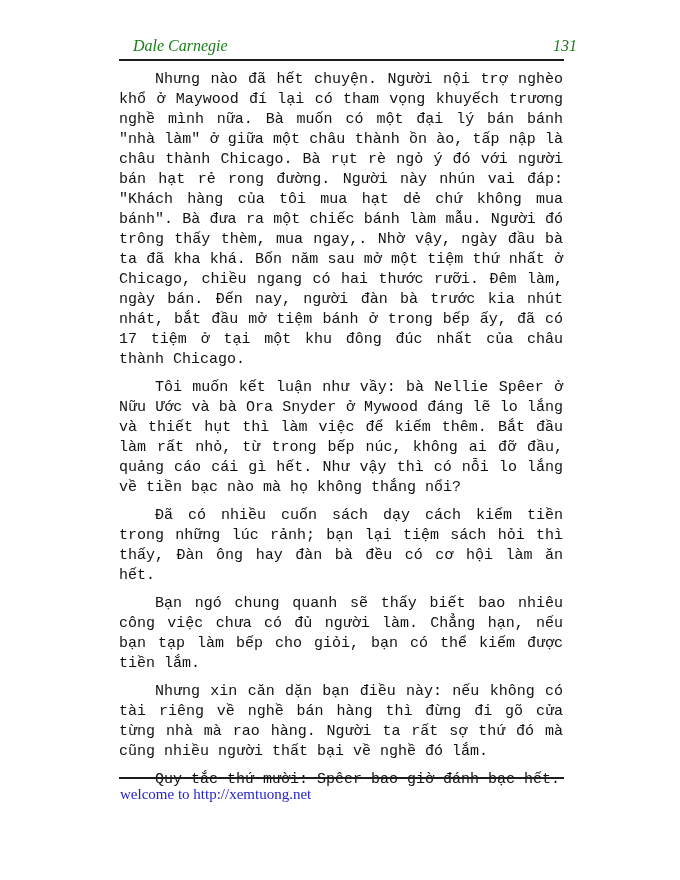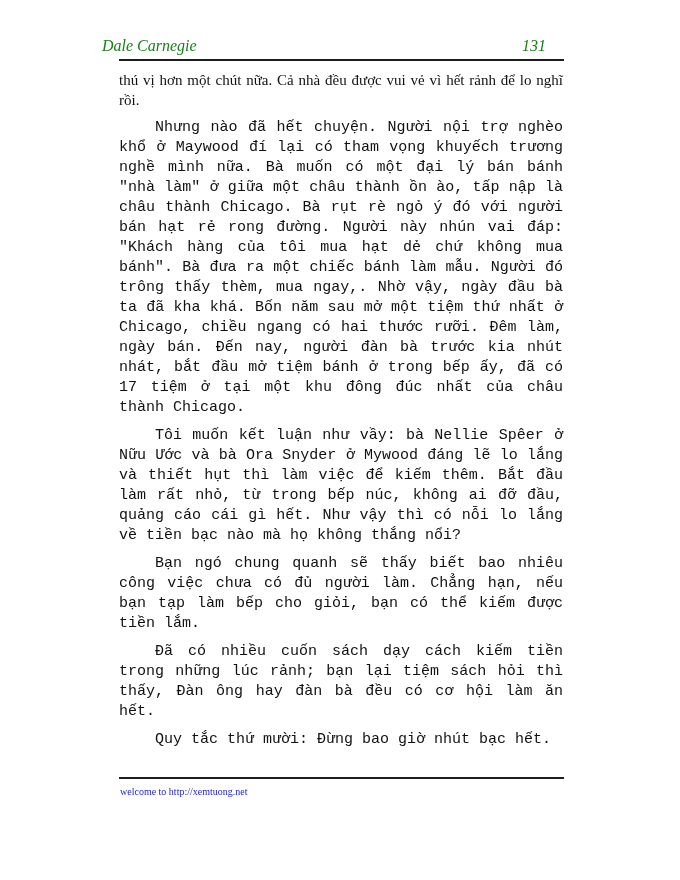--- a/index.html
+++ b/index.html
@@ -6,21 +6,21 @@
   .page {
     position: relative;
     width: 680px;
     height: 880px;
     background: #ffffff;
     font-family: "Liberation Serif", serif;
     overflow: hidden;
   }
   .header {
     position: absolute;
-    left: 102px;
+    left: 133px;
     top: 37px;
     width: 444px;
     display: flex;
     justify-content: space-between;
     align-items: baseline;
     font-style: italic;
     font-size: 16px;
     color: #1a7f1a;
   }
   .header-rule {
@@ -48,44 +48,44 @@
     left: 119px;
     top: 777px;
     width: 445px;
     height: 0;
     border-top: 2px solid #1d1d1d;
   }
   .footer-link {
     position: absolute;
     left: 120px;
     top: 786px;
-    font-size: 10px;
+    font-size: 15px;
     color: #2323cd;
     text-decoration: none;
     cursor: pointer;
   }
 </style>
 </head>
 <body>
 
 <div class="page">
 
   <div class="header">
     <span class="author">Dale Carnegie</span>
     <span class="pagenum">131</span>
   </div>
 
   <div class="header-rule"></div>
 
   <div class="content" id="paragraphs">
-      <p class="para">thú vị hơn một chút nữa. Cả nhà đều được vui vẻ vì hết rảnh để lo nghĩ rồi.</p>
       <p class="para indent">Nhưng nào đã hết chuyện. Người nội trợ nghèo khổ ở Maywood đí lại có tham vọng khuyếch trương nghề mình nữa. Bà muốn có một đại lý bán bánh "nhà làm" ở giữa một châu thành ồn ào, tấp nập là châu thành Chicago. Bà rụt rè ngỏ ý đó với người bán hạt rẻ rong đường. Người này nhún vai đáp: "Khách hàng của tôi mua hạt dẻ chứ không mua bánh". Bà đưa ra một chiếc bánh làm mẫu. Người đó trông thấy thèm, mua ngay,. Nhờ vậy, ngày đầu bà ta đã kha khá. Bốn năm sau mở một tiệm thứ nhất ở Chicago, chiều ngang có hai thước rưỡi. Đêm làm, ngày bán. Đến nay, người đàn bà trước kia nhút nhát, bắt đầu mở tiệm bánh ở trong bếp ấy, đã có 17 tiệm ở tại một khu đông đúc nhất của châu thành Chicago.</p>
       <p class="para indent">Tôi muốn kết luận như vầy: bà Nellie Spêer ở Nữu Ước và bà Ora Snyder ở Mywood đáng lẽ lo lắng và thiết hụt thì làm việc để kiếm thêm. Bắt đầu làm rất nhỏ, từ trong bếp núc, không ai đỡ đầu, quảng cáo cái gì hết. Như vậy thì có nỗi lo lắng về tiền bạc nào mà họ không thắng nổi?</p>
+      <p class="para indent">Đã có nhiều cuốn sách dạy cách kiếm tiền trong những lúc rảnh; bạn lại tiệm sách hỏi thì thấy, Đàn ông hay đàn bà đều có cơ hội làm ăn hết.</p>
       <p class="para indent">Bạn ngó chung quanh sẽ thấy biết bao nhiêu công việc chưa có đủ người làm. Chẳng hạn, nếu bạn tạp làm bếp cho giỏi, bạn có thể kiếm được tiền lắm.</p>
-      <p class="para indent">Đã có nhiều cuốn sách dạy cách kiếm tiền trong những lúc rảnh; bạn lại tiệm sách hỏi thì thấy, Đàn ông hay đàn bà đều có cơ hội làm ăn hết.</p>
-      <p class="para indent">Quy tắc thứ mười: Đừng bao giờ nhút bạc hết.</p>
+      <p class="para indent">Nhưng xin căn dặn bạn điều này: nếu không có tài riêng về nghề bán hàng thì đừng đi gõ cửa từng nhà mà rao hàng. Người ta rất sợ thứ đó mà cũng nhiều người thất bại về nghề đó lắm.</p>
+      <p class="para indent">Quy tắc thứ mười: Spêer bao giờ đánh bạc hết.</p>
     </div>
 
   <div class="footer-rule"></div>
 
   <a class="footer-link">welcome to http://xemtuong.net</a>
 
 </div>
 
 </body></html>

